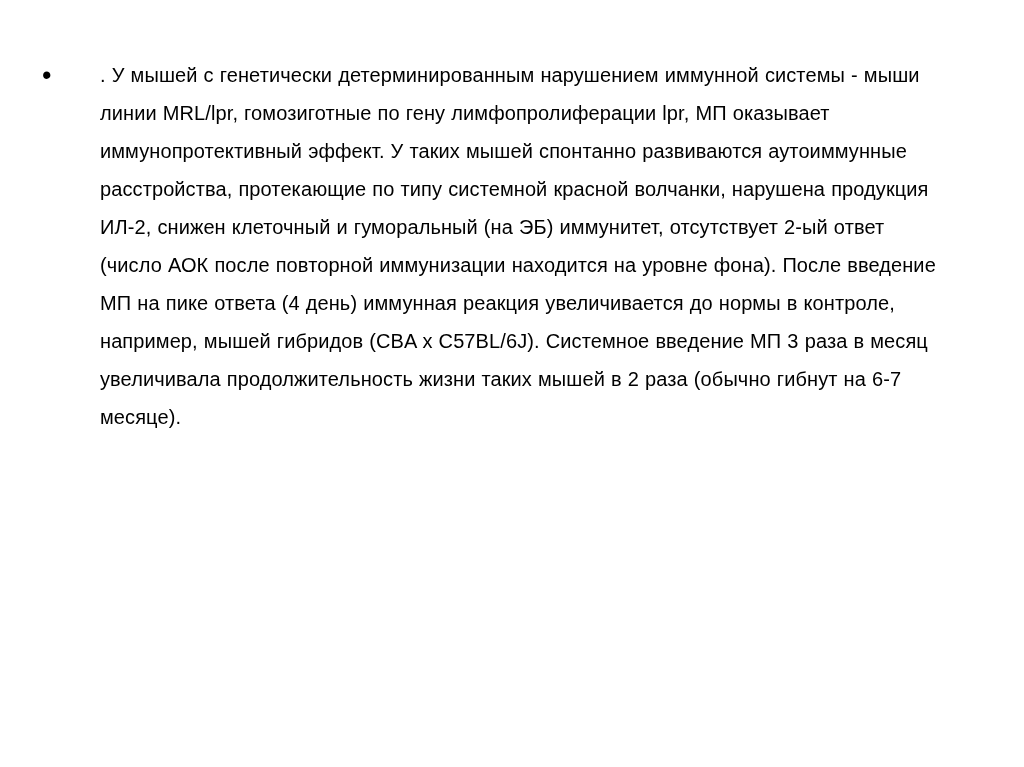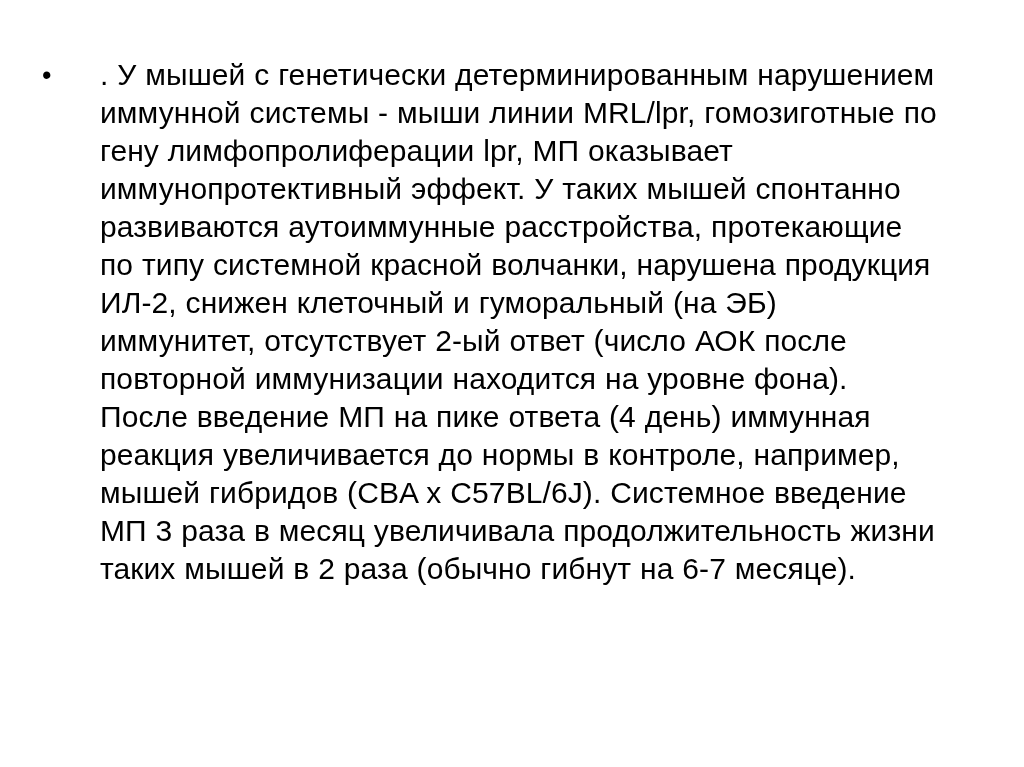--- a/index.html
+++ b/index.html
@@ -36,21 +36,21 @@
     width: 62px;
     font-size: 27px;
     line-height: 38px;
     color: #000000;
     text-align: left;
     padding-left: 4px;
     box-sizing: border-box;
   }
   .bullet-text {
     flex: 1 1 auto;
-    font-size: 30px;
+    font-size: 20px;
     line-height: 38px;
     color: #000000;
     text-align: left;
     letter-spacing: 0.1px;
     word-spacing: 0.4px;
     max-width: 840px;
   }
 </style>
 </head>
 <body>

